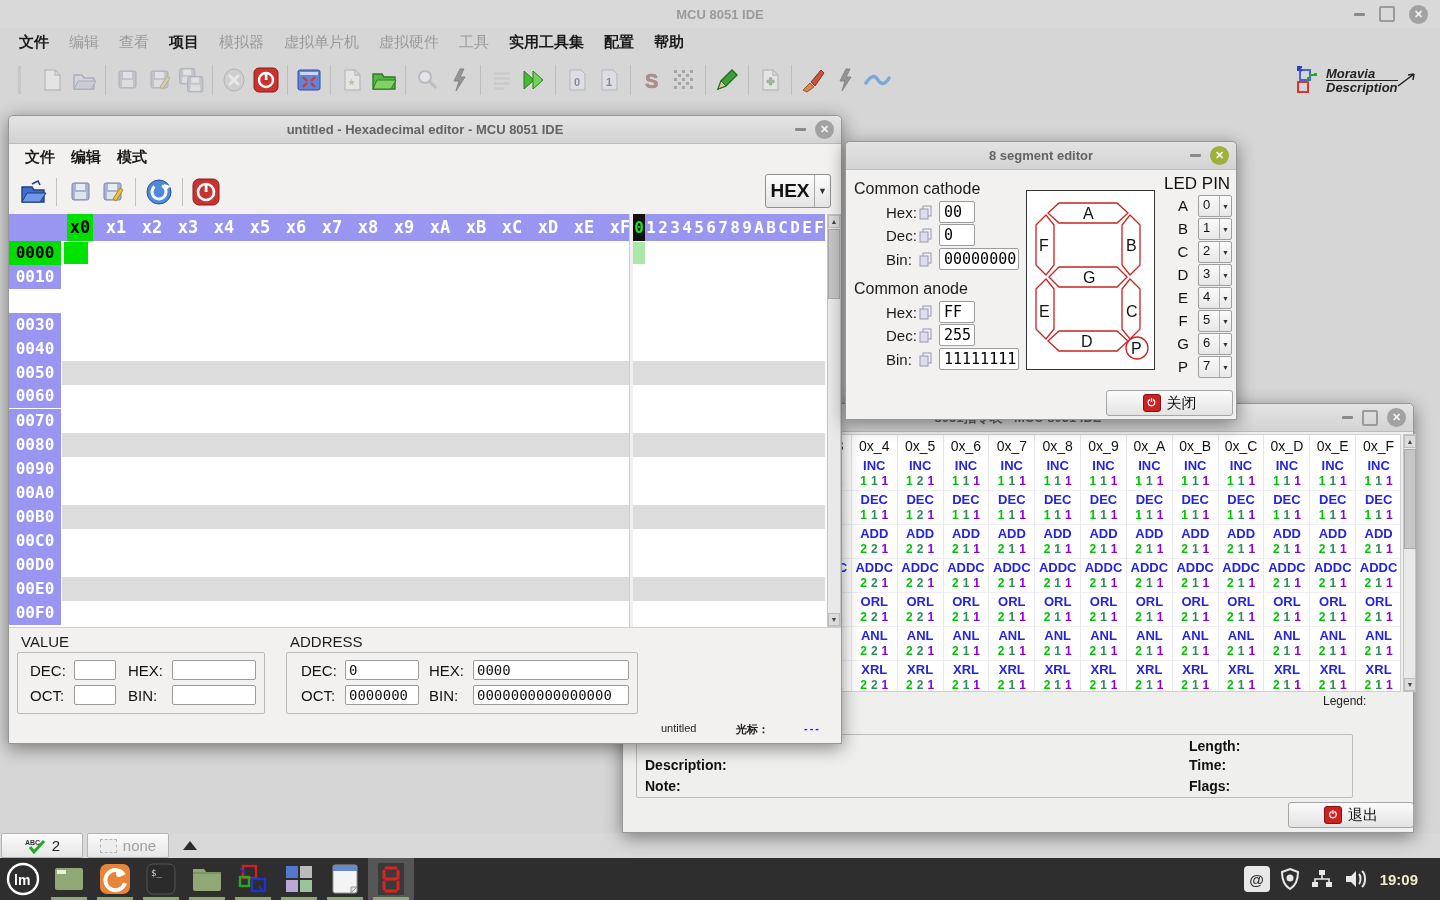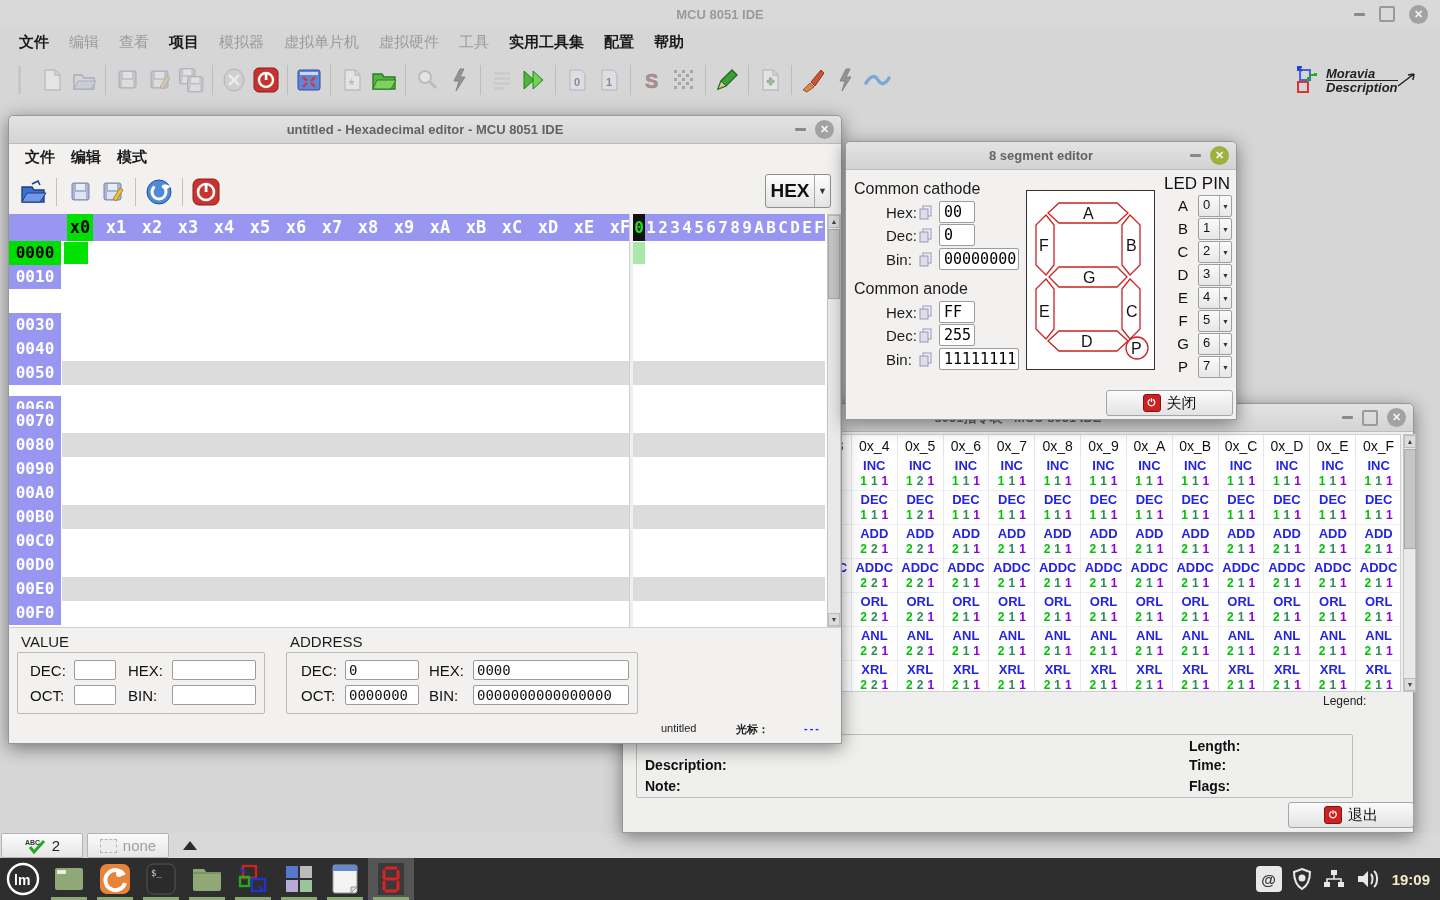--- a/index.html
+++ b/index.html
@@ -45,21 +45,21 @@
   .dashed-box{width:15px;height:12px;border:1px dashed #b5b5b5;background:#eee;}
   #panel-up-arrow{margin-left:14px;width:0;height:0;border-left:7px solid transparent;border-right:7px solid transparent;
                   border-bottom:9px solid #2b2b2b;}
 
   
   #taskbar{position:absolute;left:0;top:858px;width:1440px;height:42px;background:#2e2e2e;display:flex;align-items:center;}
   .task-slot{width:46px;height:42px;display:flex;align-items:center;justify-content:center;position:relative;}
   .task-slot.active{background:#555;}
   .task-underline{position:absolute;bottom:0;left:5px;right:5px;height:3px;background:#8fa876;}
   #tray{position:absolute;right:4px;top:858px;height:42px;display:flex;align-items:center;gap:9px;}
-  #clock{color:#f3ecca;font-weight:bold;font-size:15px;margin-left:2px;margin-right:6px;}
+  #clock{color:#f3ecca;font-weight:bold;font-size:15px;margin-left:2px;margin-right:18px;}
   .tray-ico{display:flex;align-items:center;justify-content:center;}
 
   
   #hex-window{left:8px;top:115px;width:832px;height:627px;background:#f2f1f0;}
   #hex-menubar{position:absolute;left:0;top:28px;width:100%;height:26px;display:flex;align-items:center;padding-left:8px;box-sizing:border-box;}
   #hex-menubar .menu-item{font-size:15px;padding:2px 8px;}
   #hex-toolbar{position:absolute;left:0;top:56px;width:100%;height:40px;display:flex;align-items:center;padding-left:8px;box-sizing:border-box;}
   .hexsep{width:1px;height:28px;background:#c2c2c2;margin:0 7px;}
   #hex-mode{position:absolute;right:10px;top:58px;width:64px;height:32px;border:1px solid #8f8f8f;border-radius:3px;
             background:linear-gradient(#fdfdfd,#e4e4e4);display:flex;align-items:center;}
@@ -921,21 +921,21 @@
           <div class="hexrow" style="top: 96px;">
             <div class="addr mono">0040</div>
             <div class="hexpane"></div>
             <div class="asciipane"></div>
           </div>
           <div class="hexrow" style="top: 120px;">
             <div class="addr mono">0050</div>
             <div class="hexpane stripe"></div>
             <div class="asciipane stripe"></div>
           </div>
-          <div class="hexrow" style="top: 155px;">
+          <div class="hexrow" style="top: 143px;">
             <div class="addr mono">0060</div>
             <div class="hexpane"></div>
             <div class="asciipane"></div>
           </div>
           <div class="hexrow" style="top: 168px;">
             <div class="addr mono">0070</div>
             <div class="hexpane"></div>
             <div class="asciipane"></div>
           </div>
           <div class="hexrow" style="top: 192px;">

